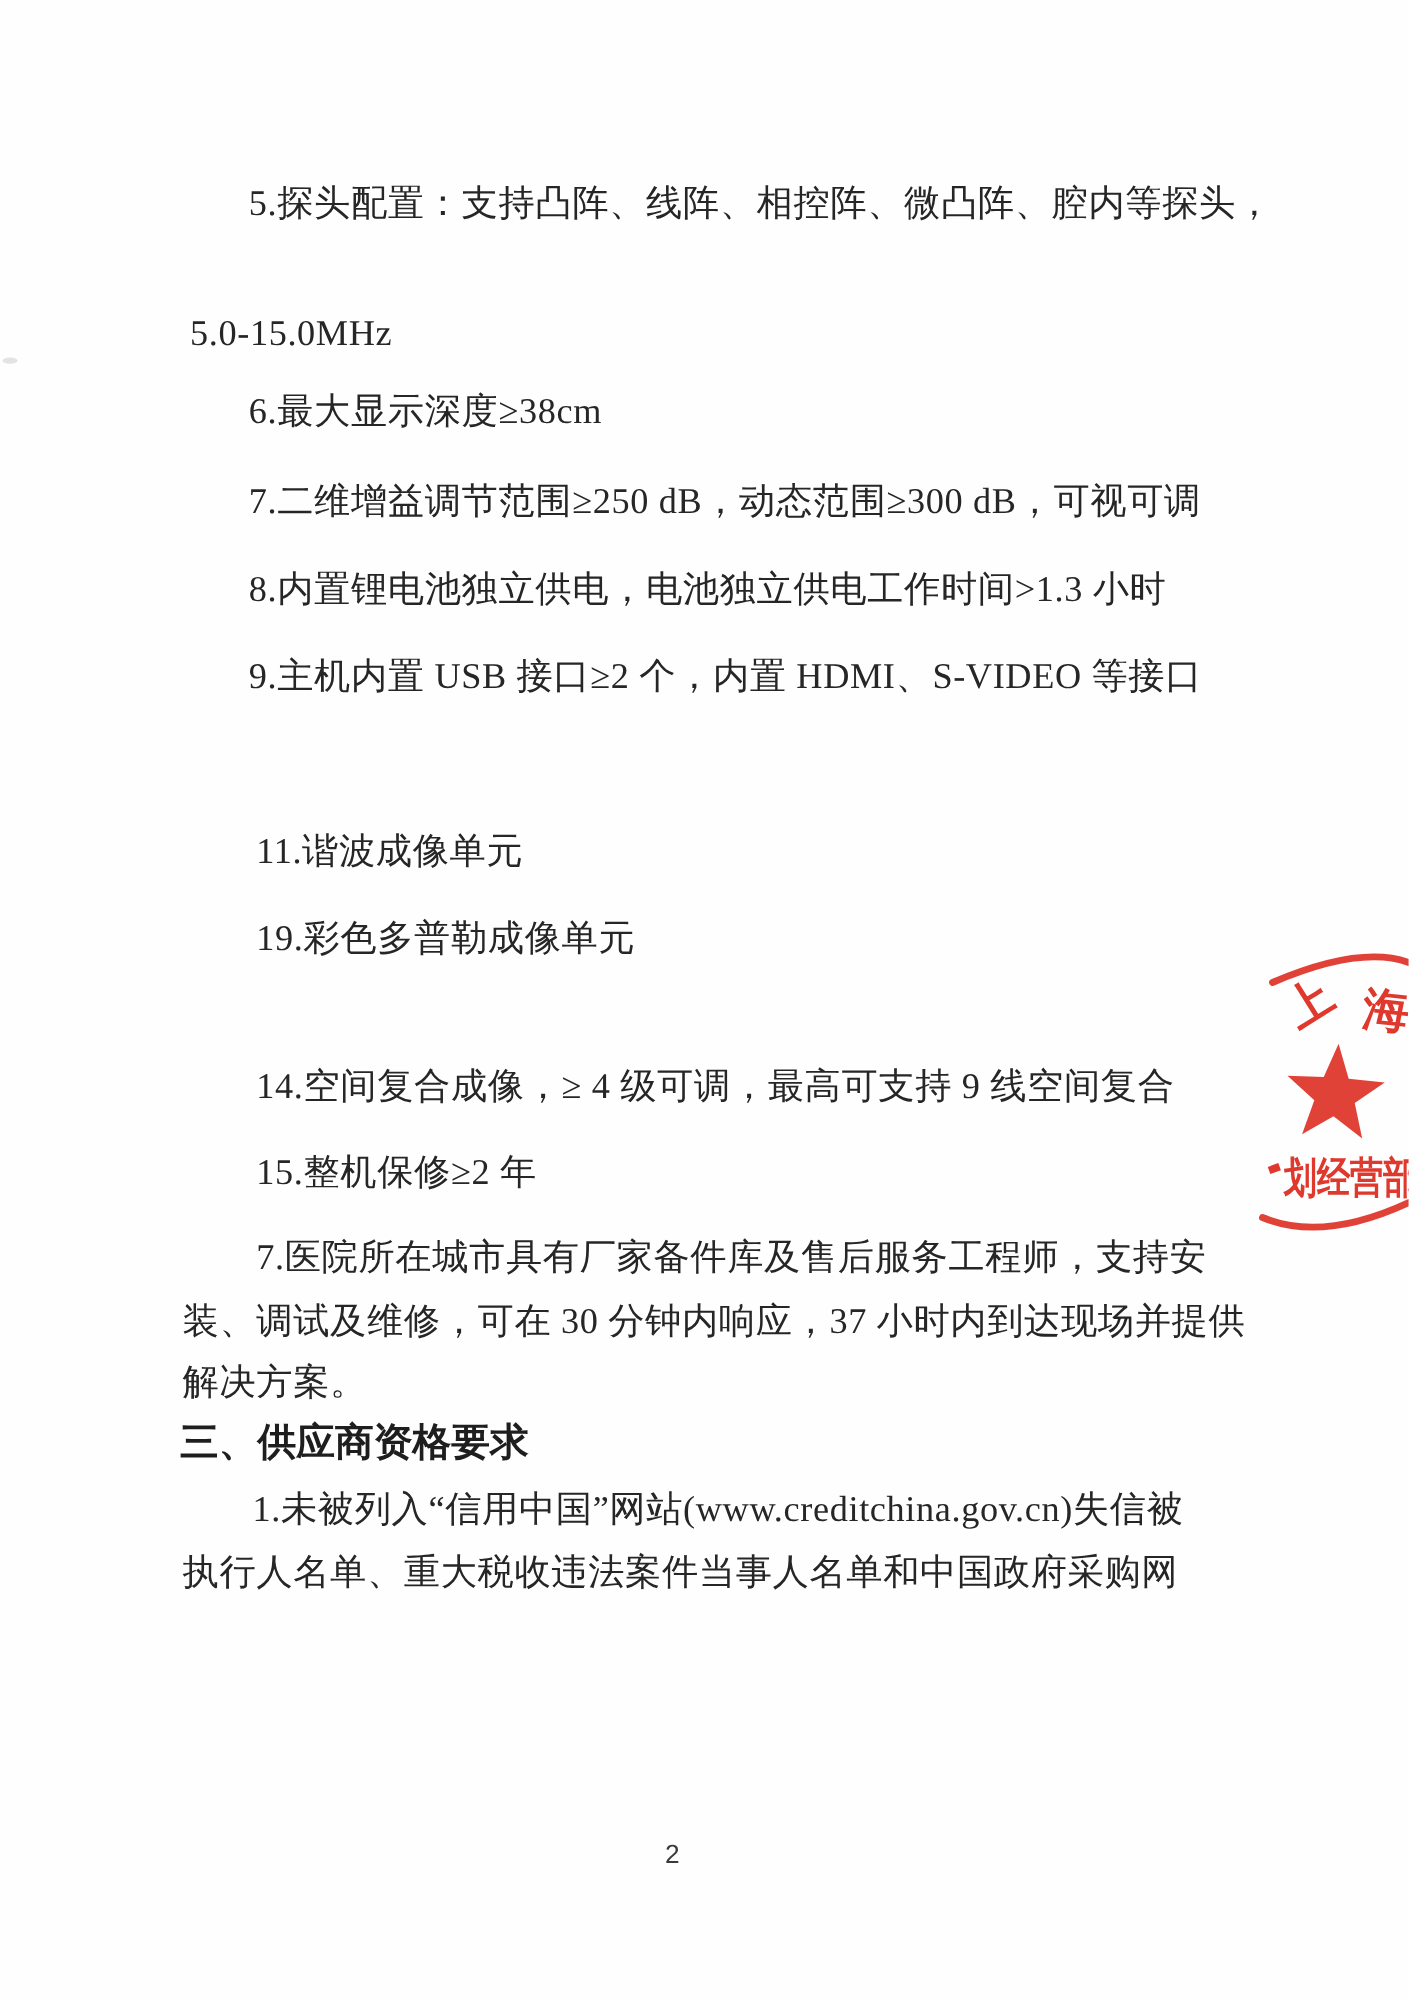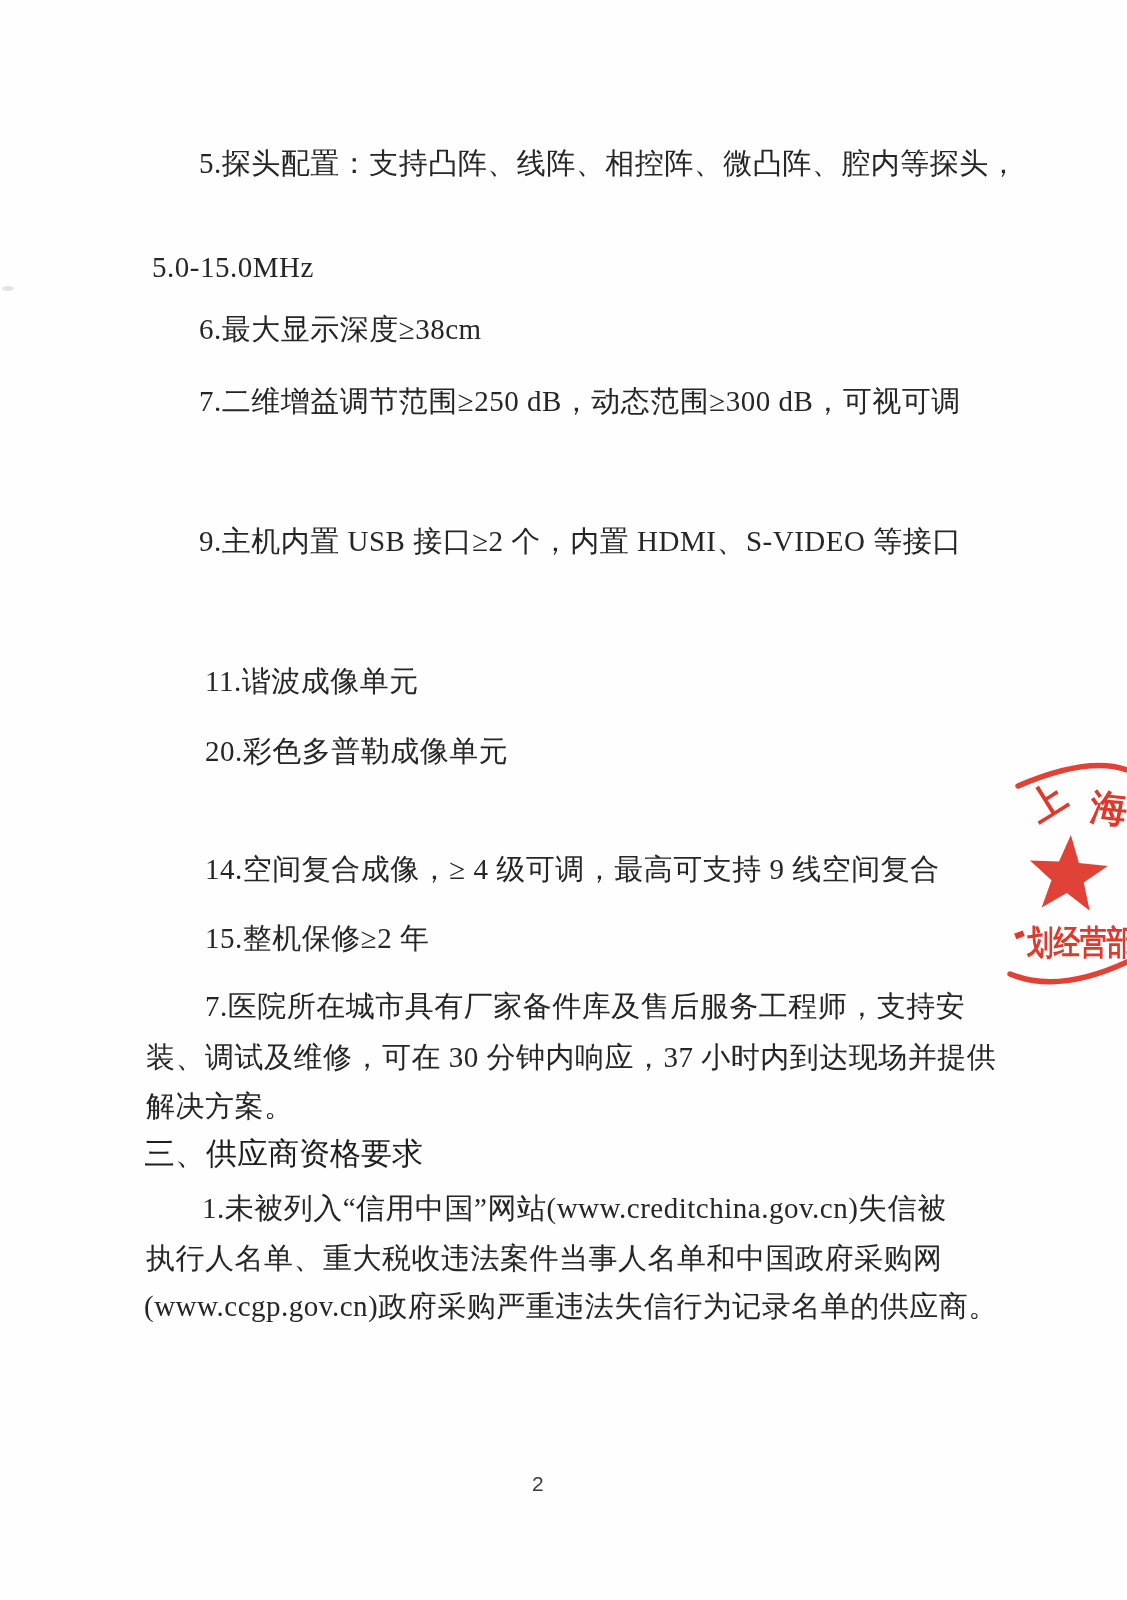--- a/index.html
+++ b/index.html
@@ -19,21 +19,21 @@
   .line {
     position: absolute;
     font-size: 29px;
     line-height: 33px;
     white-space: pre;
     letter-spacing: 0.5px;
   }
   .heading {
     position: absolute;
     font-family: "Liberation Sans", "DejaVu Sans", sans-serif;
-    font-weight: normal;
+    font-weight: bold;
     font-size: 31px;
     line-height: 35px;
     white-space: pre;
     color: #1e1e1e;
   }
   .pagenum {
     position: absolute;
     top: 1472px;
     left: 532px;
     font-size: 21px;
@@ -65,35 +65,35 @@
 </head>
 <body>
 
 <div class="page">
 
   <div class="line" style="top:147px;left:199px">5.探头配置：支持凸阵、线阵、相控阵、微凸阵、腔内等探头，</div>
   <div class="line" style="top:251px;left:152px">5.0-15.0MHz</div>
 
   <div class="line" style="top:313px;left:199px">6.最大显示深度≥38cm</div>
   <div class="line" style="top:385px;left:199px">7.二维增益调节范围≥250 dB，动态范围≥300 dB，可视可调</div>
+  <div class="line" style="top:456px;left:199px">8.内置锂电池独立供电，电池独立供电工作时间&gt;1.3 小时</div>
   <div class="line" style="top:525px;left:199px">9.主机内置 USB 接口≥2 个，内置 HDMI、S-VIDEO 等接口</div>
   <div class="line" style="top:665px;left:205px">11.谐波成像单元</div>
-  <div class="line" style="top:735px;left:205px">20.彩色多普勒成像单元</div>
+  <div class="line" style="top:735px;left:205px">19.彩色多普勒成像单元</div>
   <div class="line" style="top:853px;left:205px">14.空间复合成像，≥ 4 级可调，最高可支持 9 线空间复合</div>
   <div class="line" style="top:922px;left:205px">15.整机保修≥2 年</div>
 
   <div class="line" style="top:990px;left:205px">7.医院所在城市具有厂家备件库及售后服务工程师，支持安</div>
   <div class="line" style="top:1041px;left:146px">装、调试及维修，可在 30 分钟内响应，37 小时内到达现场并提供</div>
   <div class="line" style="top:1090px;left:146px">解决方案。</div>
 
   <div class="heading" style="top:1136px;left:144px">三、供应商资格要求</div>
 
   <div class="line" style="top:1192px;left:202px">1.未被列入“信用中国”网站(www.creditchina.gov.cn)失信被</div>
   <div class="line" style="top:1242px;left:146px">执行人名单、重大税收违法案件当事人名单和中国政府采购网</div>
-  <div class="line" style="top:1290px;left:144px">(www.ccgp.gov.cn)政府采购严重违法失信行为记录名单的供应商。</div>
 
   <svg class="stamp" viewBox="0 0 139 258">
     <g fill="none" stroke="#df382c" stroke-width="5.5" stroke-linecap="round" opacity="0.95">
       <path d="M 30 44 Q 100 14 139 28"></path>
       <path d="M 22 232 Q 70 252 139 220"></path>
     </g>
     <text x="59" y="73" font-size="37" fill="#df382c" text-anchor="middle" transform="rotate(-32 59 60)">上</text>
     <text x="121" y="79" font-size="37" fill="#df382c" text-anchor="middle" transform="rotate(6 121 66)">海</text>
     <polygon fill="#df382c" opacity="0.95" transform="translate(80 134) rotate(4)" points="0,-41 10,-13.8 39,-12.7 16.2,5.3 24.1,33.2 0,17 -24.1,33.2 -16.2,5.3 -39,-12.7 -10,-13.8"></polygon>
     <rect x="27" y="190" width="9" height="6" fill="#df382c" transform="rotate(-20 31 193)"></rect>

